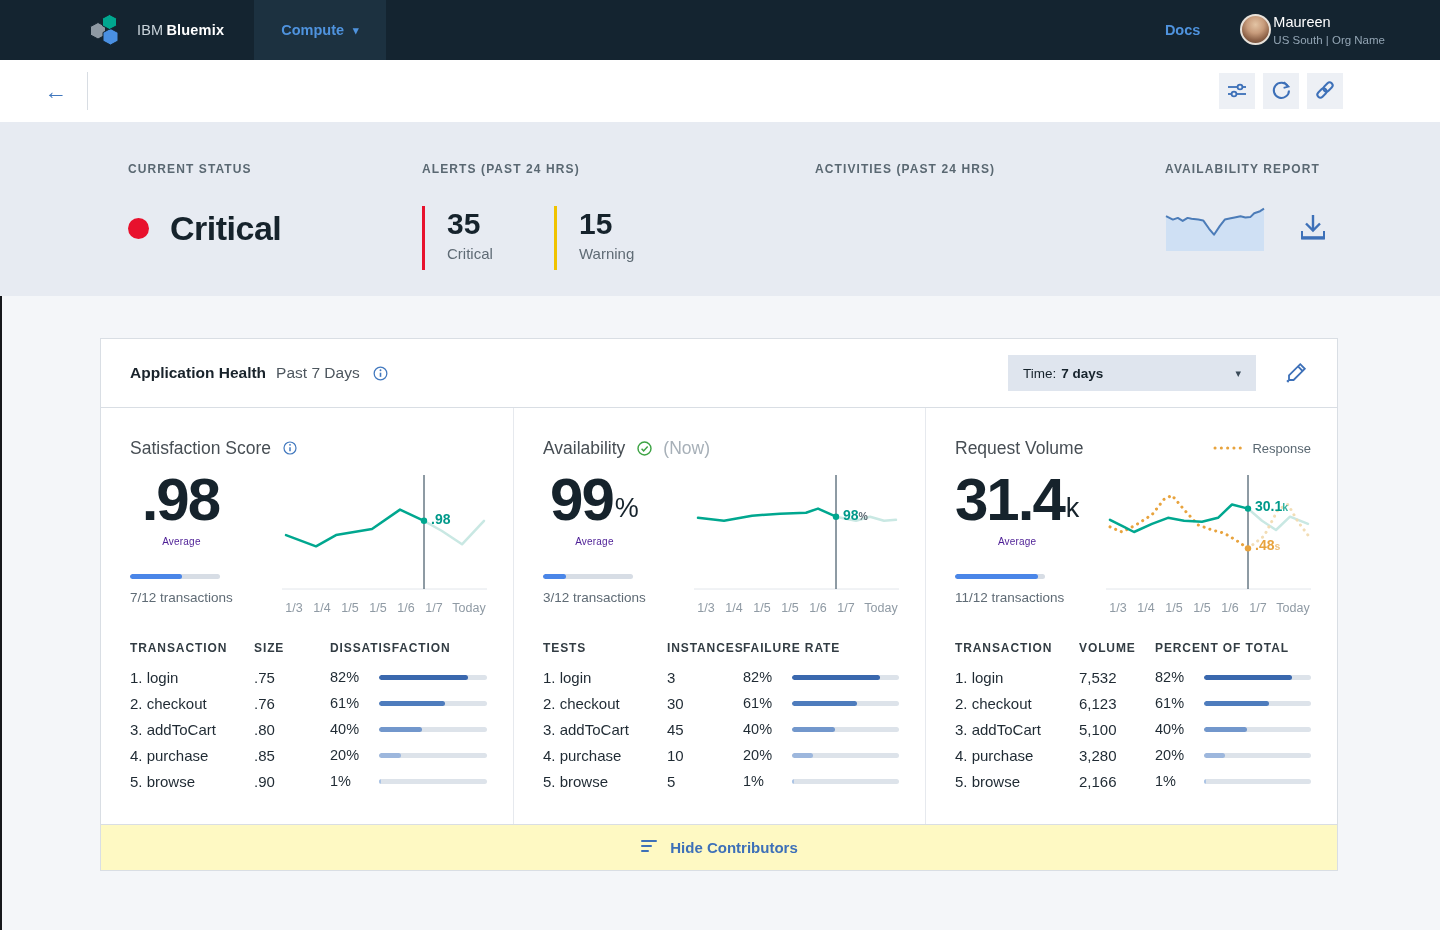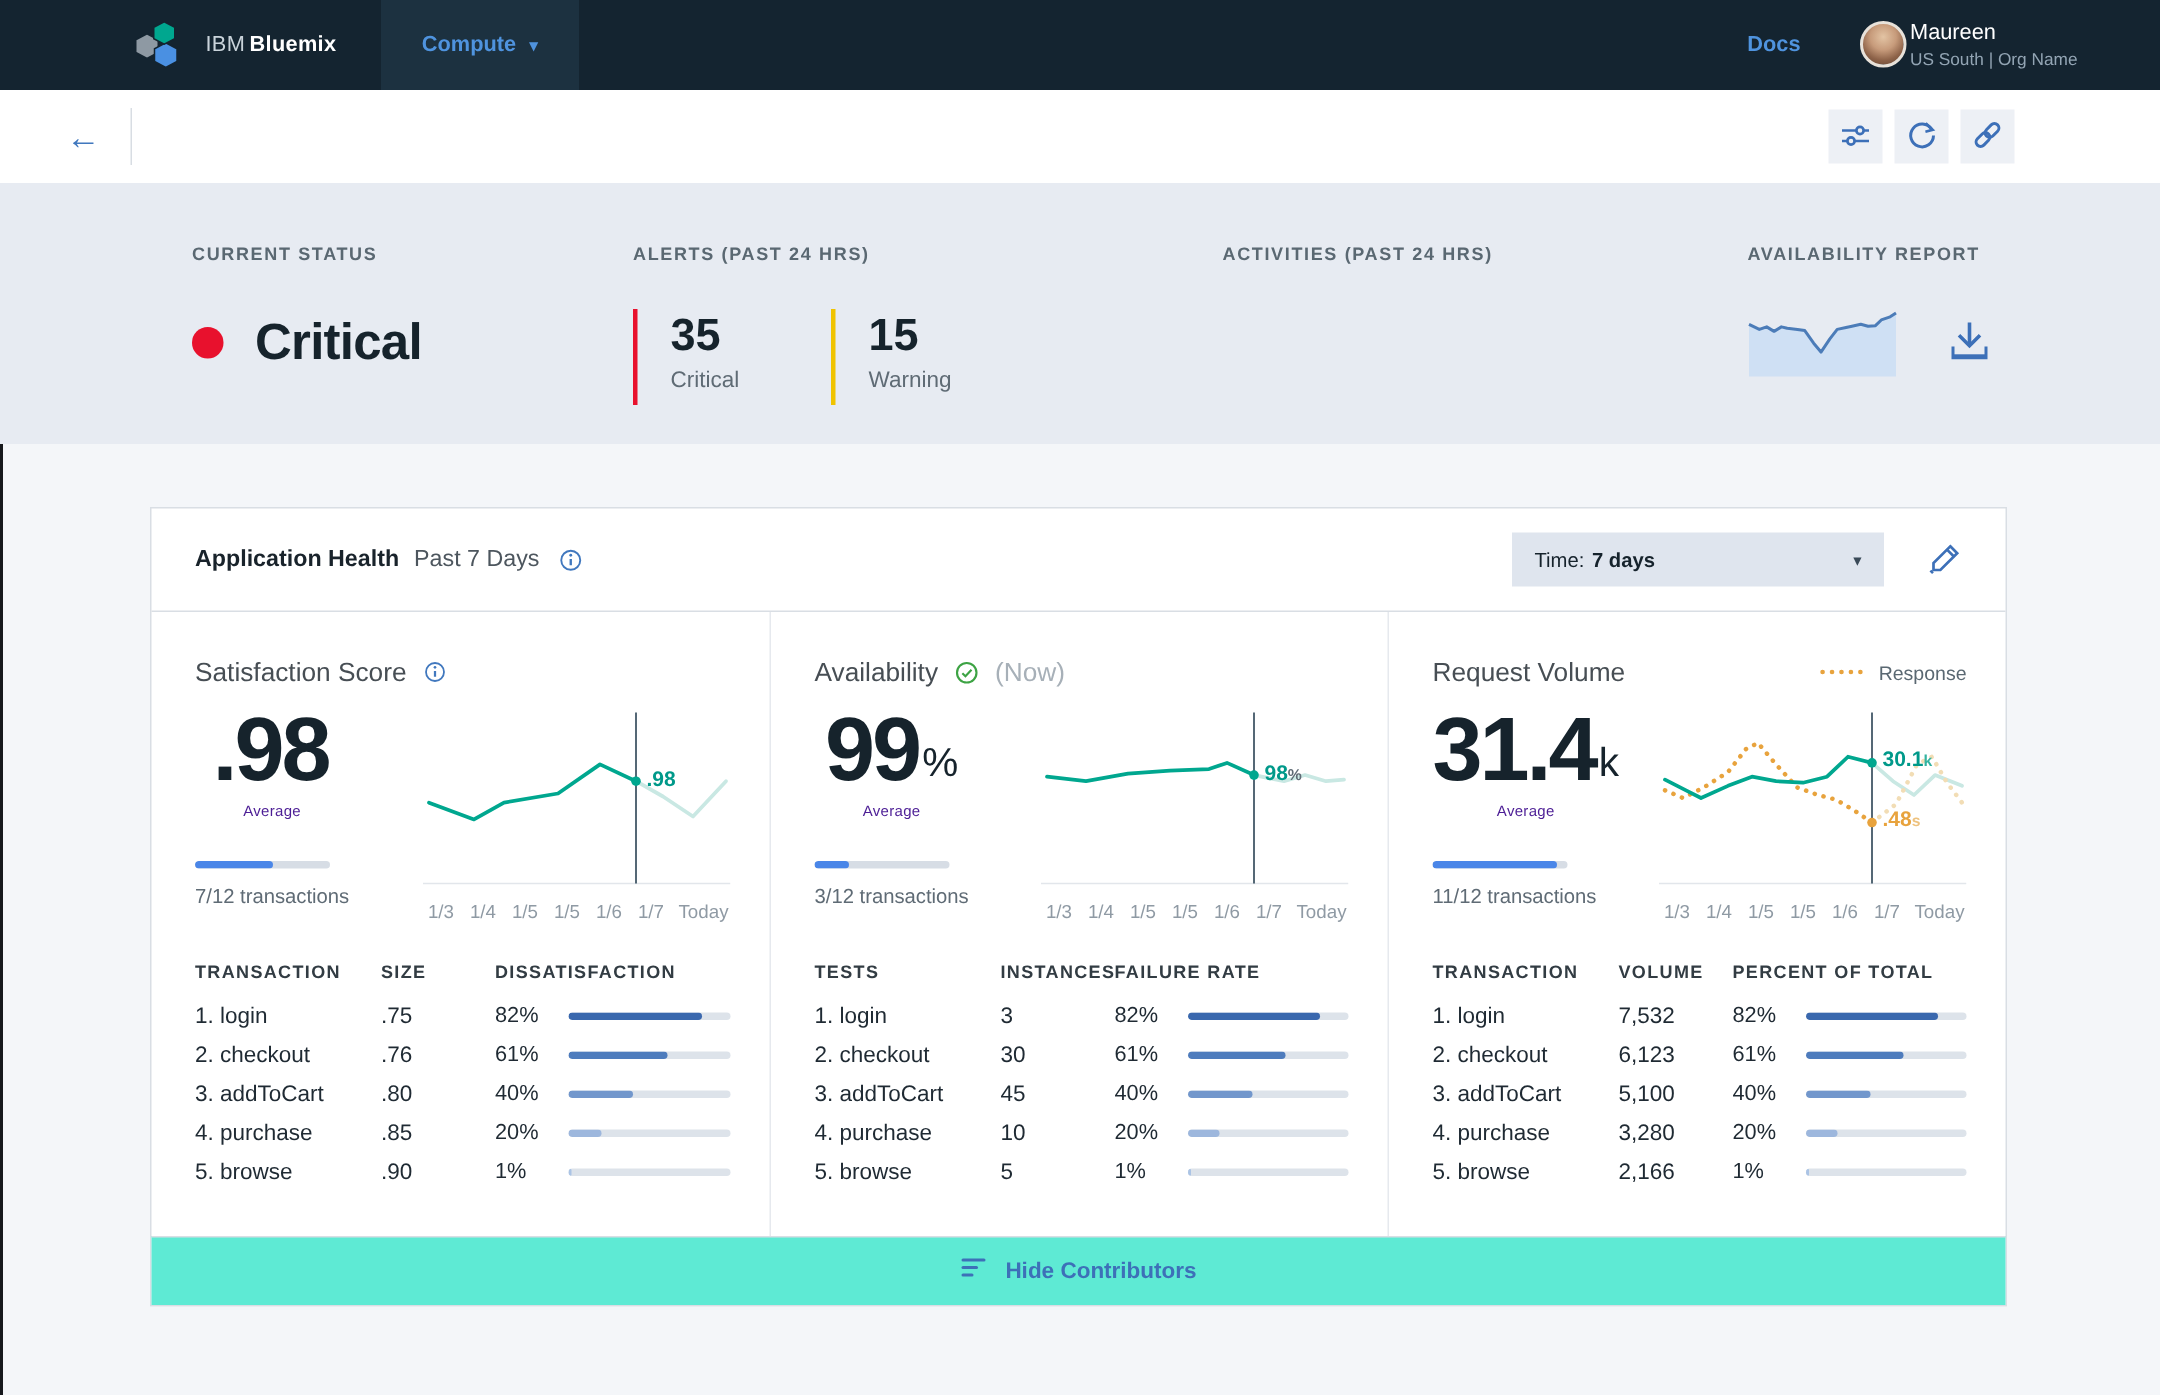--- a/index.html
+++ b/index.html
@@ -84,21 +84,21 @@
   .ttable { margin-top:22px; }
   .thead, .trow { display:grid; grid-template-columns:124px 76px 1fr; align-items:center; }
   .thead { margin-bottom:9px; }
   .thead span { font-size:12px; font-weight:700; color:#323c43; letter-spacing:.9px; }
   .trow { height:26px; font-size:15px; color:#1f2a33; }
   .pctcell { display:flex; align-items:center; gap:11px; }
   .pct { width:38px; font-size:14.5px; color:#1f2a33; }
   .track { flex:1; height:5px; background:#dde3ea; border-radius:3px; overflow:hidden; }
   .fill { height:100%; border-radius:3px; }
 
-  .card-foot { height:46px; background:#5eead4; border-top:1px solid #d9dee4; display:flex; align-items:center; justify-content:center; gap:12px; cursor:pointer; }
+  .card-foot { height:46px; background:#fef9c3; border-top:1px solid #d9dee4; display:flex; align-items:center; justify-content:center; gap:12px; cursor:pointer; }
   .foot-label { color:#3d70b8; font-weight:700; font-size:15px; }
 </style>
 </head>
 <body>
 
 <header class="nav">
   <span class="logo">
     <svg width="36" height="36" viewBox="0 0 36 36">
       <polygon points="10,10.5 17.5,14.5 17.5,23 10,27 2.5,23 2.5,14.5" fill="#8e99a3" stroke="#142430" stroke-width="1"></polygon>
       <polygon points="22.5,16.5 30,20.5 30,29 22.5,33 15,29 15,20.5" fill="#4a90e2" stroke="#142430" stroke-width="1"></polygon>

